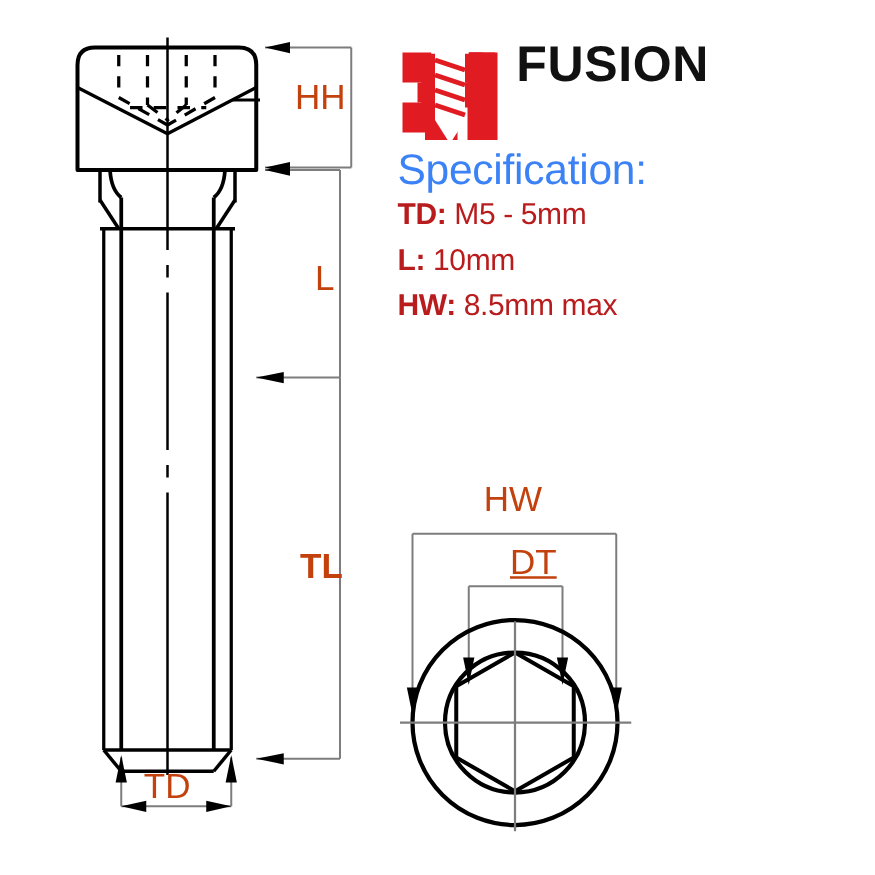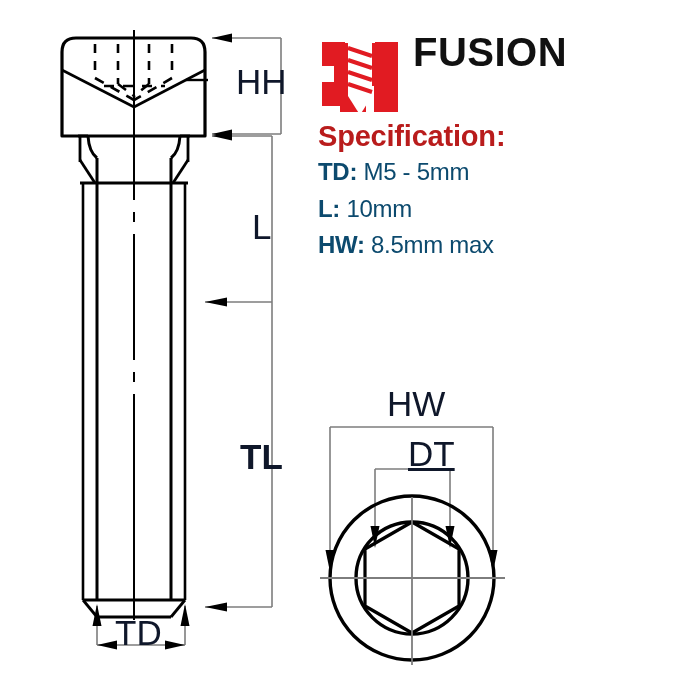--- a/index.html
+++ b/index.html
@@ -23,29 +23,29 @@
     height: 700px;
   }
   
   #spec-block {
     position: absolute;
     left: 318px;
     top: 118px;
     width: 382px;
   }
   #spec-title {
-    font-size: 29px;
-    font-weight: bold;
-    color: #b91c1c;
+    font-size: 34px;
+    font-weight: normal;
+    color: #3b82f6;
     line-height: 36px;
     letter-spacing: -0.2px;
   }
   .spec-row {
     font-size: 24px;
-    color: #0c4a6e;
+    color: #b91c1c;
     line-height: 36.5px;
     white-space: nowrap;
     letter-spacing: -0.3px;
   }
   .spec-key {
     font-weight: bold;
   }
   .spec-val {
     font-weight: normal;
   }
@@ -57,22 +57,22 @@
     font-size: 40px;
     font-weight: bold;
     color: #111111;
     line-height: 39px;
     letter-spacing: 0.5px;
   }
   #logo-word .lw-line { display: block; }
   
   .dim-label {
     position: absolute;
-    font-size: 35px;
-    color: #0f172a;
+    font-size: 28px;
+    color: #c2410c;
     font-family: "Liberation Sans", sans-serif;
     white-space: nowrap;
   }
   #label-hh { left: 236px; top: 62px; }
   #label-l  { left: 252px; top: 207px; }
   #label-tl { left: 240px; top: 437px; font-weight: bold; }
   #label-td { left: 115px; top: 613px; }
   #label-hw { left: 387px; top: 384px; }
   #label-dt { left: 408px; top: 434px; text-decoration: underline; }
 </style>

